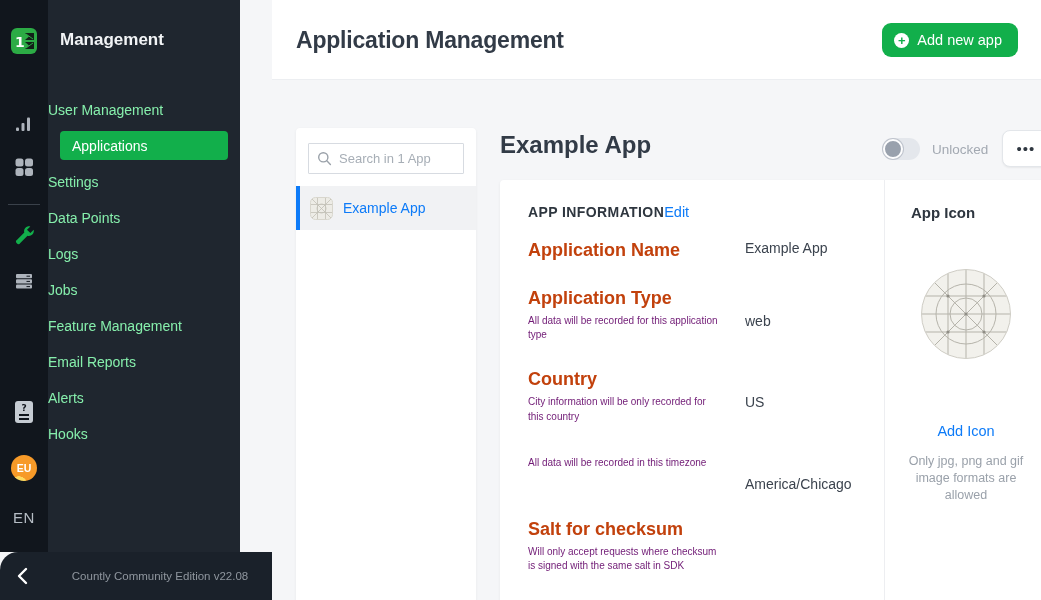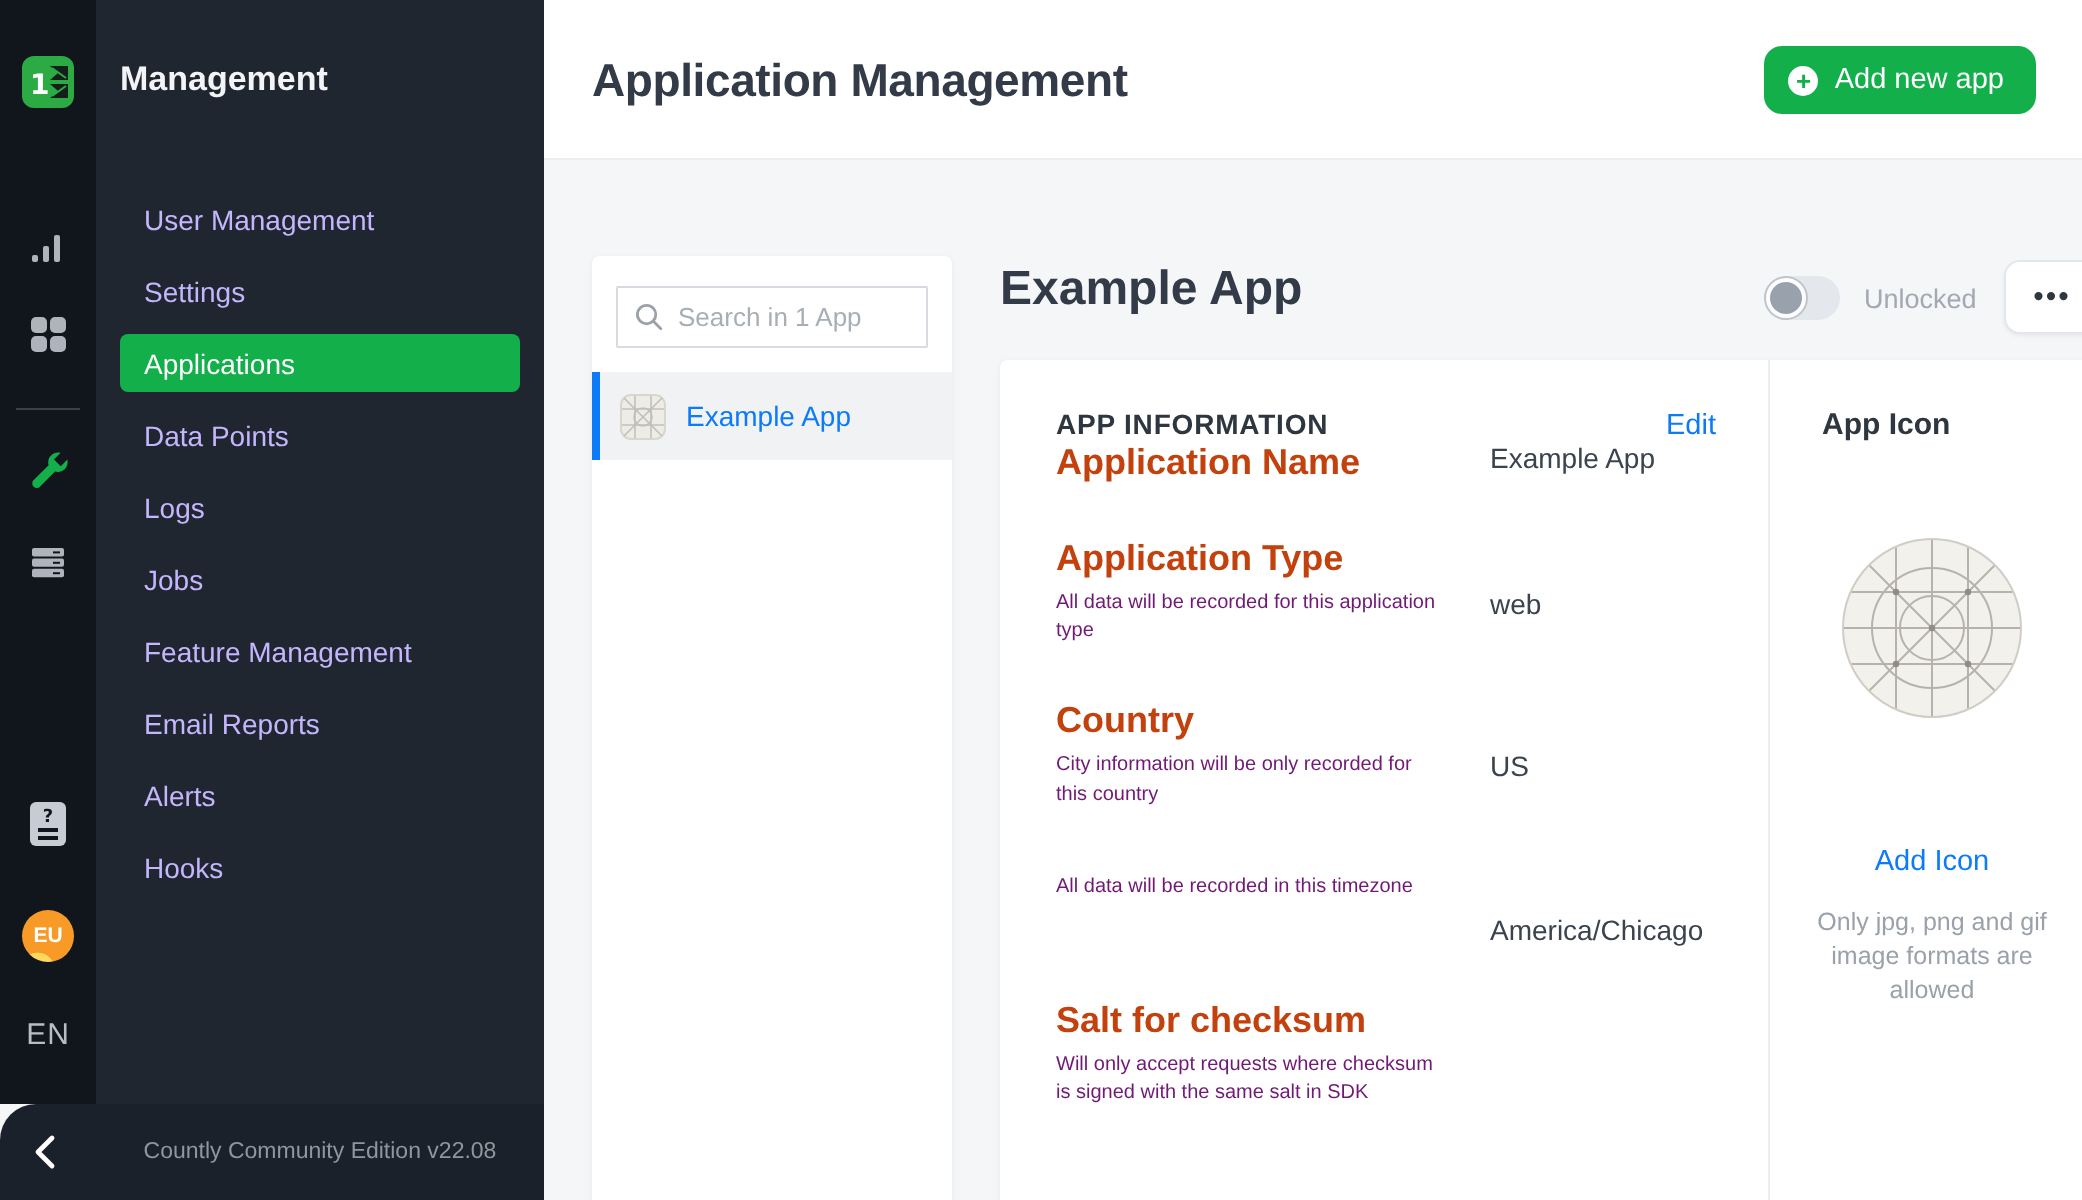--- a/index.html
+++ b/index.html
@@ -12,24 +12,24 @@
   
   .rail { position:absolute; left:0; top:0; width:48px; height:552px; background:#11161d; z-index:4; }
   .rail .logo { position:absolute; left:11px; top:28px; width:26px; height:26px; cursor:pointer; }
   .rail-icon { position:absolute; left:13px; width:22px; height:22px; display:flex; align-items:center; justify-content:center; cursor:pointer; }
   .rail-divider { position:absolute; left:8px; right:8px; top:204px; height:1px; background:#3a414a; }
   .avatar { position:absolute; left:11px; top:455px; width:26px; height:26px; border-radius:50%;
     background:radial-gradient(circle at 30% 115%, #ffd95e 0 24%, #f79a28 25%);
     color:#fff; font-size:10.5px; font-weight:700; display:flex; align-items:center; justify-content:center; cursor:pointer; }
   .lang { position:absolute; left:0; width:48px; top:509px; text-align:center; color:#b6bdc5; font-size:15px; letter-spacing:.5px; cursor:pointer; }
   
-  .sidebar { position:absolute; left:48px; top:0; width:224px; height:552px; background:#1f262f; z-index:3; }
+  .sidebar { position:absolute; left:48px; top:0; width:192px; height:552px; background:#1f262f; z-index:3; }
   .sidebar-title { position:absolute; left:12px; top:30px; font-size:17px; font-weight:600; color:#f2f4f6; }
   .menu { position:absolute; left:0; right:0; top:92px; }
-  .menu-item { height:36px; display:flex; align-items:center; padding-left:24px; font-size:14px; color:#c4b5fd; cursor:pointer; }
+  .menu-item { height:36px; display:flex; align-items:center; font-size:14px; color:#86efac; cursor:pointer; }
   .menu-item.active { margin:3px 12px 4px 12px; height:29px; padding-left:12px; background:#12af4b; color:#ffffff; border-radius:4px; font-weight:500; }
   
   .side-footer { position:absolute; left:0; top:552px; width:272px; height:48px; background:#1a212a; border-radius:18px 0 0 0; z-index:5; }
   .collapse-btn { position:absolute; left:14px; top:15px; width:20px; height:18px; cursor:pointer; }
   .version { position:absolute; left:48px; right:0; top:0; height:48px; display:flex; align-items:center; justify-content:center; font-size:11.5px; color:#8f969e; }
   
   .topbar { position:absolute; left:272px; top:0; right:0; height:80px; background:#ffffff; border-bottom:1px solid #eceef1; z-index:2;padding-left:28px; }
   .page-title { position:absolute; left:24px; top:27px; font-size:23px; font-weight:600; color:#323b47; letter-spacing:-.2px; }
   .add-btn { position:absolute; right:23px; top:23px; height:34px; padding:0 16px 0 12px; background:#12af4b; border:none; border-radius:9px;
     color:#fff; font-size:14.5px; font-weight:500; font-family:inherit; display:flex; align-items:center; gap:8px; cursor:pointer; }
@@ -49,21 +49,21 @@
   
   .detail-title { position:absolute; left:228px; top:51px; font-size:24px; font-weight:600; color:#323b47; }
   .lock-toggle { position:absolute; left:610px; top:58px; width:38px; height:22px; background:#e4e7ec; border-radius:11px; cursor:pointer; }
   .lock-knob { position:absolute; left:1px; top:1px; width:20px; height:20px; border-radius:50%; background:#99a1ad; border:2px solid #fdfdfe; box-shadow:0 0 0 1px rgba(120,130,145,.35); }
   .lock-label { position:absolute; left:660px; top:62px; font-size:13.5px; color:#a3a9b2; }
   .more-btn { position:absolute; left:730px; top:50px; width:48px; height:37px; background:#fff; border:1px solid #e3e6ea; border-radius:8px;
     box-shadow:0 1px 2px rgba(0,0,0,.06); font-size:15px; letter-spacing:1px; color:#2f3740; display:flex; align-items:center; justify-content:center; cursor:pointer; }
   
   .card { position:absolute; left:228px; top:100px; right:-6px; bottom:-4px; background:#fff; border-radius:4px; box-shadow:0 1px 3px rgba(40,50,60,.07); }
   .info-col { position:absolute; left:28px; top:24px; width:330px; }
-  .info-head { display:flex; justify-content:space-between; align-items:baseline; }
+  .info-head { display:flex; align-items:baseline; margin-bottom:20px; }
   .info-heading { font-size:14px; font-weight:700; letter-spacing:.4px; color:#2e363f; }
   .edit-link { font-size:14.5px; color:#0d7bf8; text-decoration:none; cursor:pointer; }
   .info-row { display:flex; margin-bottom:27px; }
   .f-left { width:217px; flex:none; padding-right:16px; }
   .f-label { font-size:18px; font-weight:600; color:#c2410c; }
   .f-desc { font-size:10px; color:#701a75; line-height:1.42; margin-top:5px; max-width:190px; }
   .f-value { font-size:14px; color:#3b434e; }
   .info-row.has-desc .f-value { margin-top:25px; }
   .icon-col { position:absolute; left:384px; top:0; bottom:0; right:0; border-left:1px solid #edeef1; }
   .icon-heading { margin:24px 0 0 26px; font-size:15px; font-weight:600; color:#2e363f; }
@@ -132,22 +132,22 @@
   </span>
 
   <span class="avatar">EU</span>
   <span class="lang">EN</span>
 </nav>
 
 <nav class="sidebar">
   <div class="sidebar-title">Management</div>
   <div class="menu">
     <div class="menu-item">User Management</div>
+    <div class="menu-item active">Applications</div>
     <div class="menu-item">Settings</div>
-    <div class="menu-item active">Applications</div>
     <div class="menu-item">Data Points</div>
     <div class="menu-item">Logs</div>
     <div class="menu-item">Jobs</div>
     <div class="menu-item">Feature Management</div>
     <div class="menu-item">Email Reports</div>
     <div class="menu-item">Alerts</div>
     <div class="menu-item">Hooks</div>
   </div>
 </nav>
 

